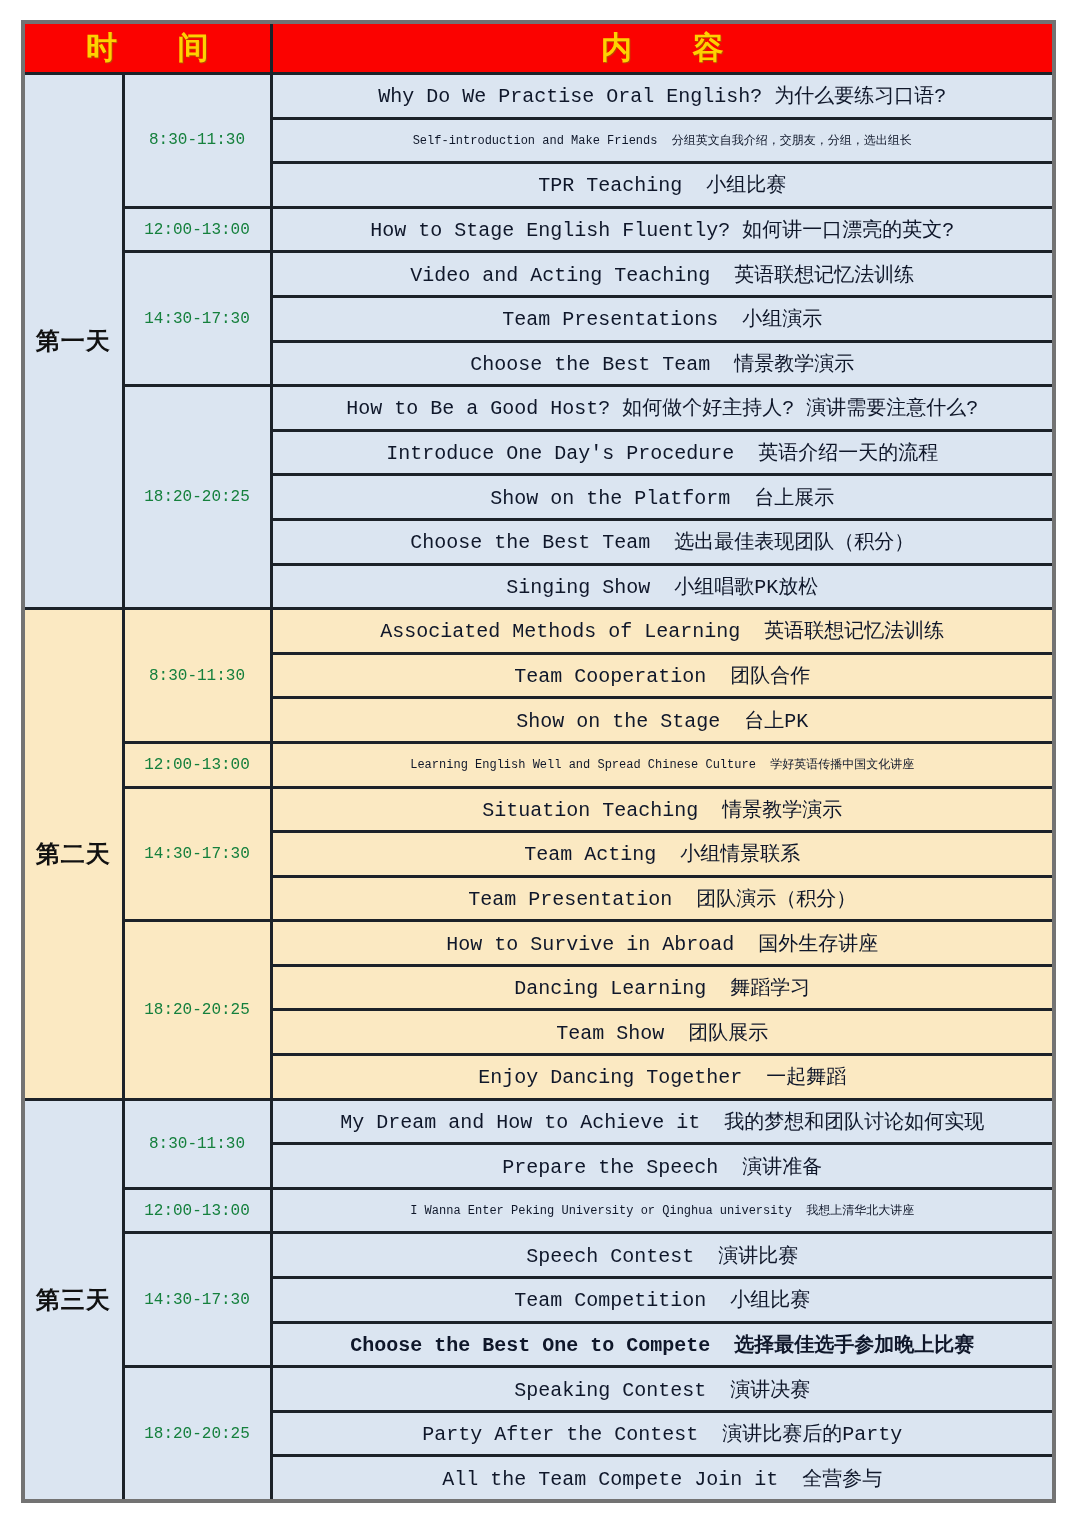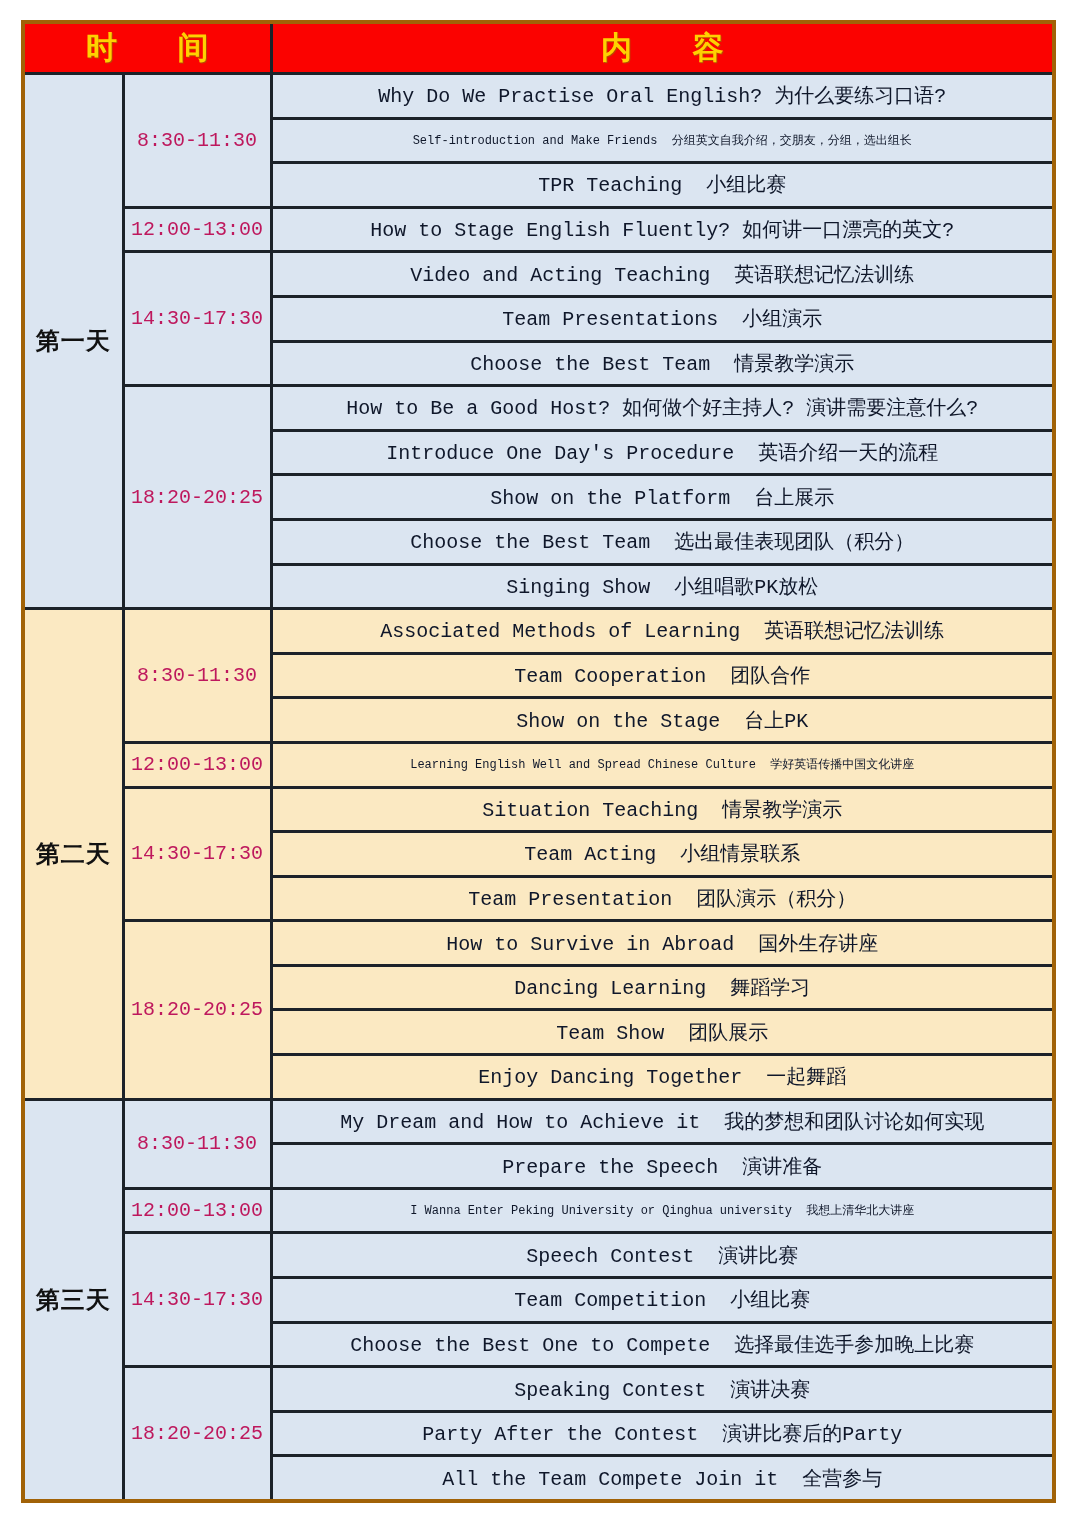--- a/index.html
+++ b/index.html
@@ -13,21 +13,21 @@
     height: 1527px;
     box-sizing: border-box;
     padding: 20px 28px 24px 21px;
     background: #ffffff;
     font-family: "Liberation Sans", sans-serif;
   }
   table.schedule {
     border-collapse: collapse;
     table-layout: fixed;
     width: 1031px;
-    border: 4px solid #a16207;
+    border: 4px solid #737373;
   }
   table.schedule th,
   table.schedule td {
     border: 3px solid #1c2229;
     padding: 0;
     text-align: center;
     vertical-align: middle;
     overflow: hidden;
   }
   th.head-cell {
@@ -41,22 +41,22 @@
     text-shadow: 1px 1px 0 #b84a00;
   }
   td.day-cell {
     font-size: 24px;
     font-weight: bold;
     color: #111111;
     font-family: "Liberation Sans", sans-serif;
     letter-spacing: 1px;
   }
   td.time-cell {
-    font-size: 20px;
-    color: #be185d;
+    font-size: 16px;
+    color: #15803d;
     font-family: "Liberation Mono", "DejaVu Sans Mono", monospace;
     white-space: nowrap;
   }
   td.content-cell {
     height: 41.6px;
     font-size: 20px;
     color: #0f172a;
     font-family: "Liberation Mono", "DejaVu Sans Mono", monospace;
     white-space: pre;
   }
@@ -173,21 +173,21 @@
           <td class="time-cell" rowspan="1">12:00-13:00</td>
           <td class="content-cell long">I Wanna Enter Peking University or Qinghua university  我想上清华北大讲座</td>
         </tr>
         <tr style="background: rgb(219, 229, 241);">
           <td class="time-cell" rowspan="3">14:30-17:30</td>
           <td class="content-cell">Speech Contest  演讲比赛</td>
         </tr>
         <tr style="background: rgb(219, 229, 241);">
           <td class="content-cell">Team Competition  小组比赛</td>
         </tr>
-        <tr style="background: rgb(219, 229, 241);">
+        <tr style="background: rgb(219, 229, 241); font-weight: bold;">
           <td class="content-cell">Choose the Best One to Compete  选择最佳选手参加晚上比赛</td>
         </tr>
         <tr style="background: rgb(219, 229, 241);">
           <td class="time-cell" rowspan="3">18:20-20:25</td>
           <td class="content-cell">Speaking Contest  演讲决赛</td>
         </tr>
         <tr style="background: rgb(219, 229, 241);">
           <td class="content-cell">Party After the Contest  演讲比赛后的Party</td>
         </tr>
         <tr style="background: rgb(219, 229, 241);">

